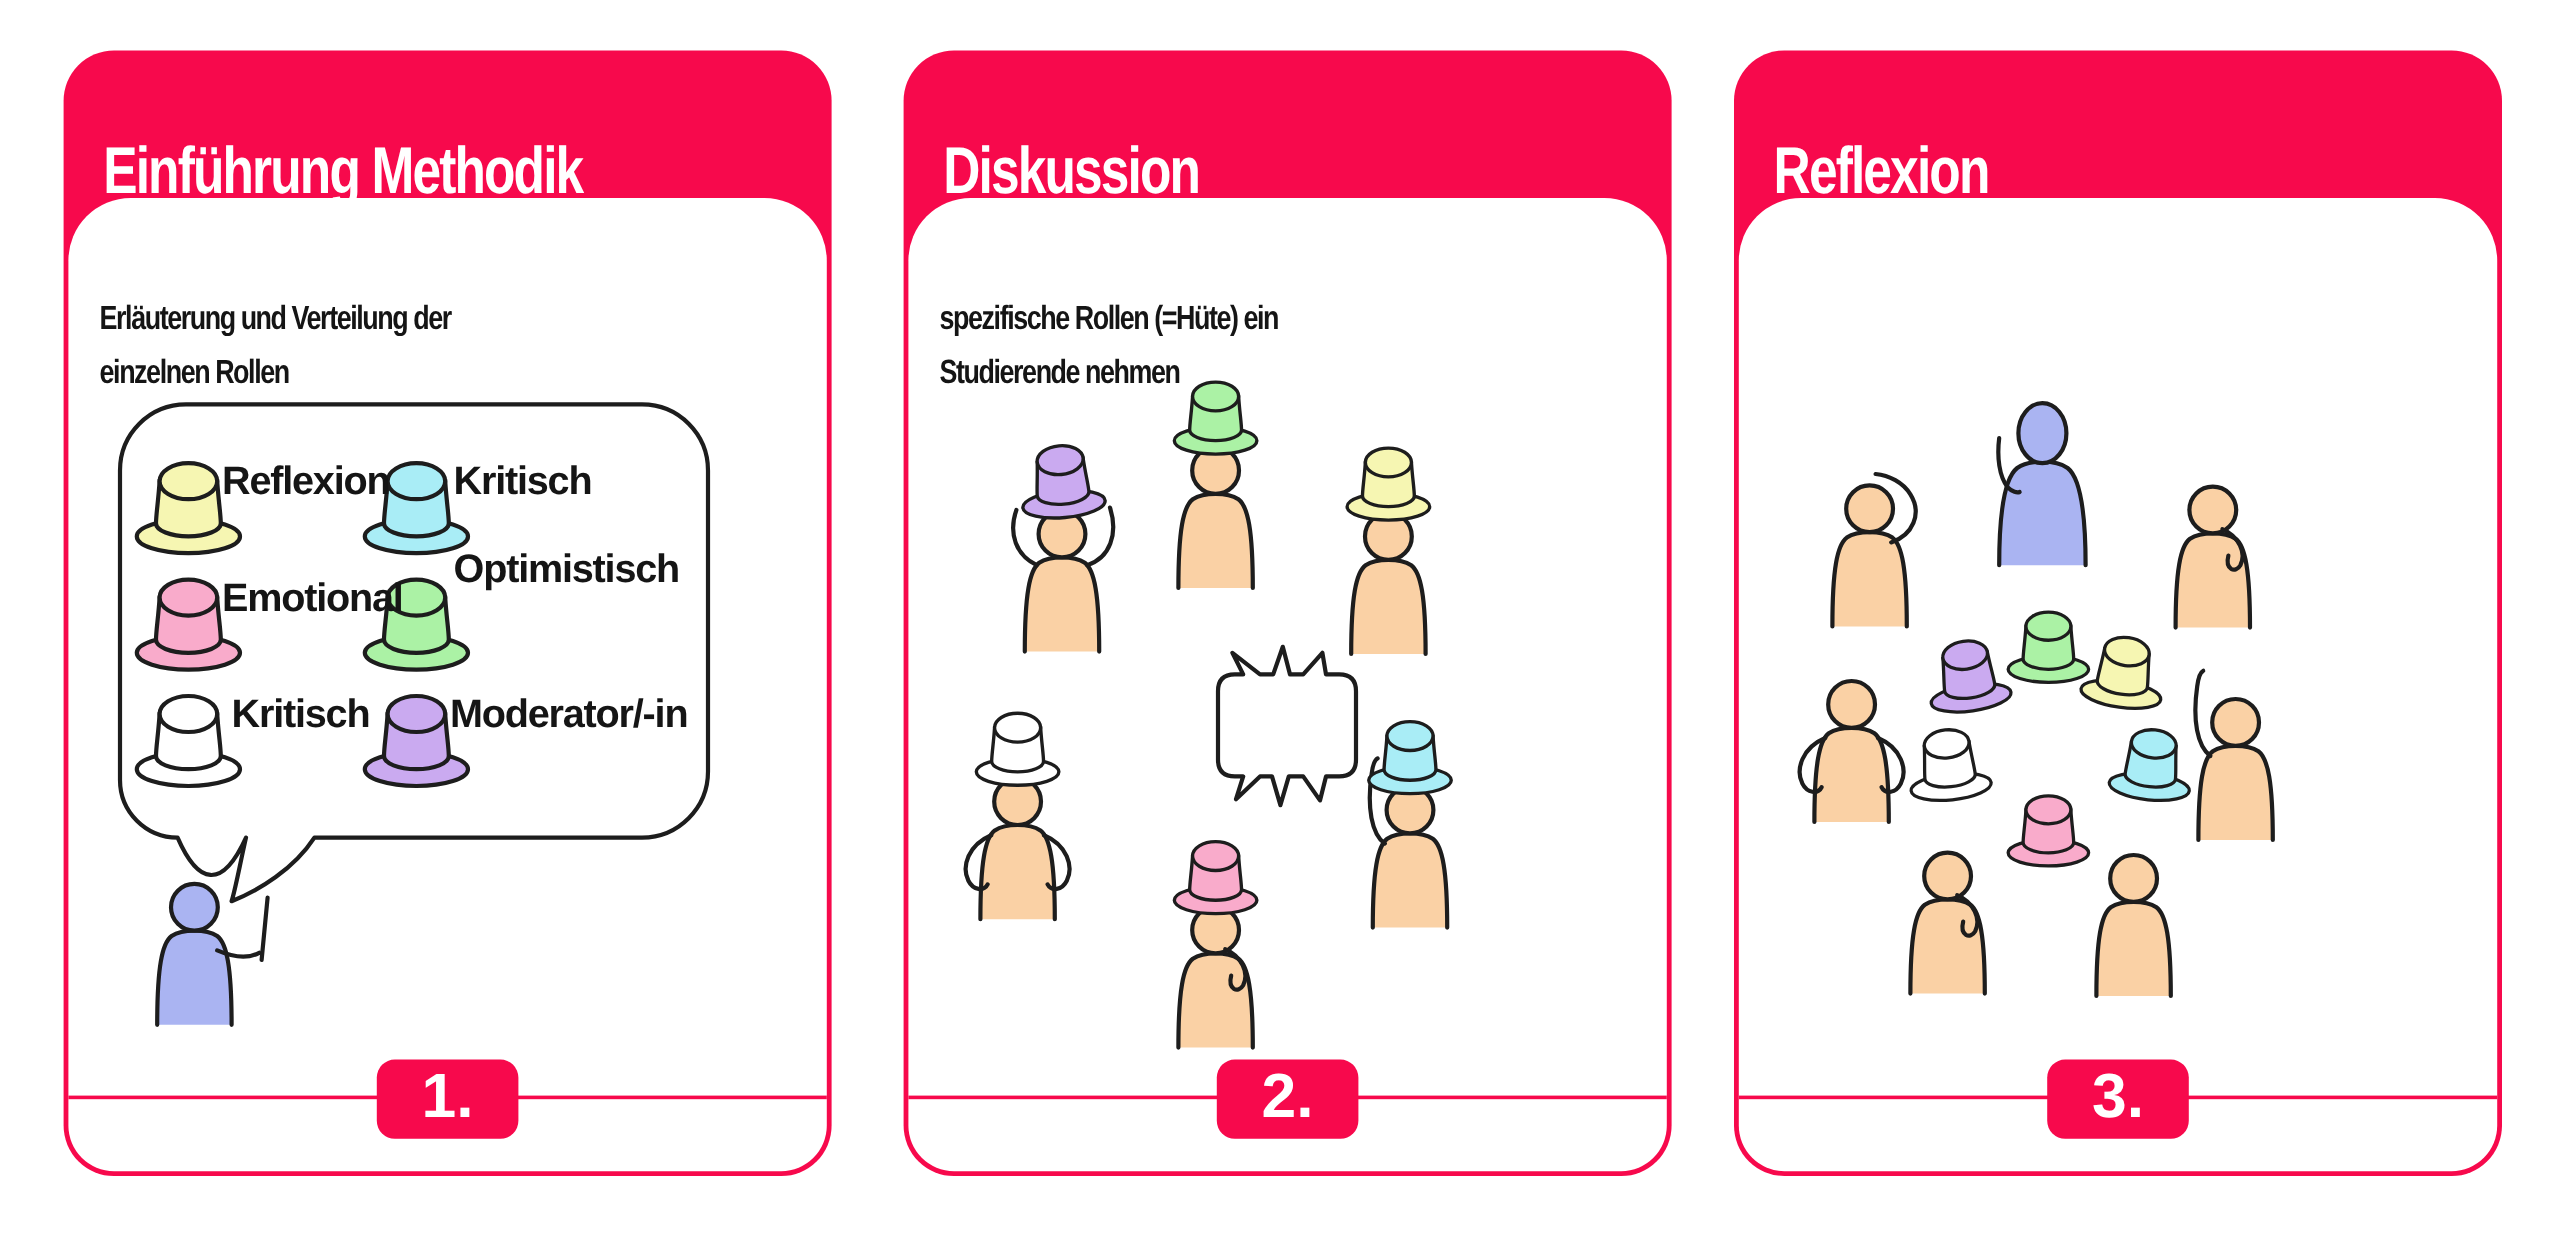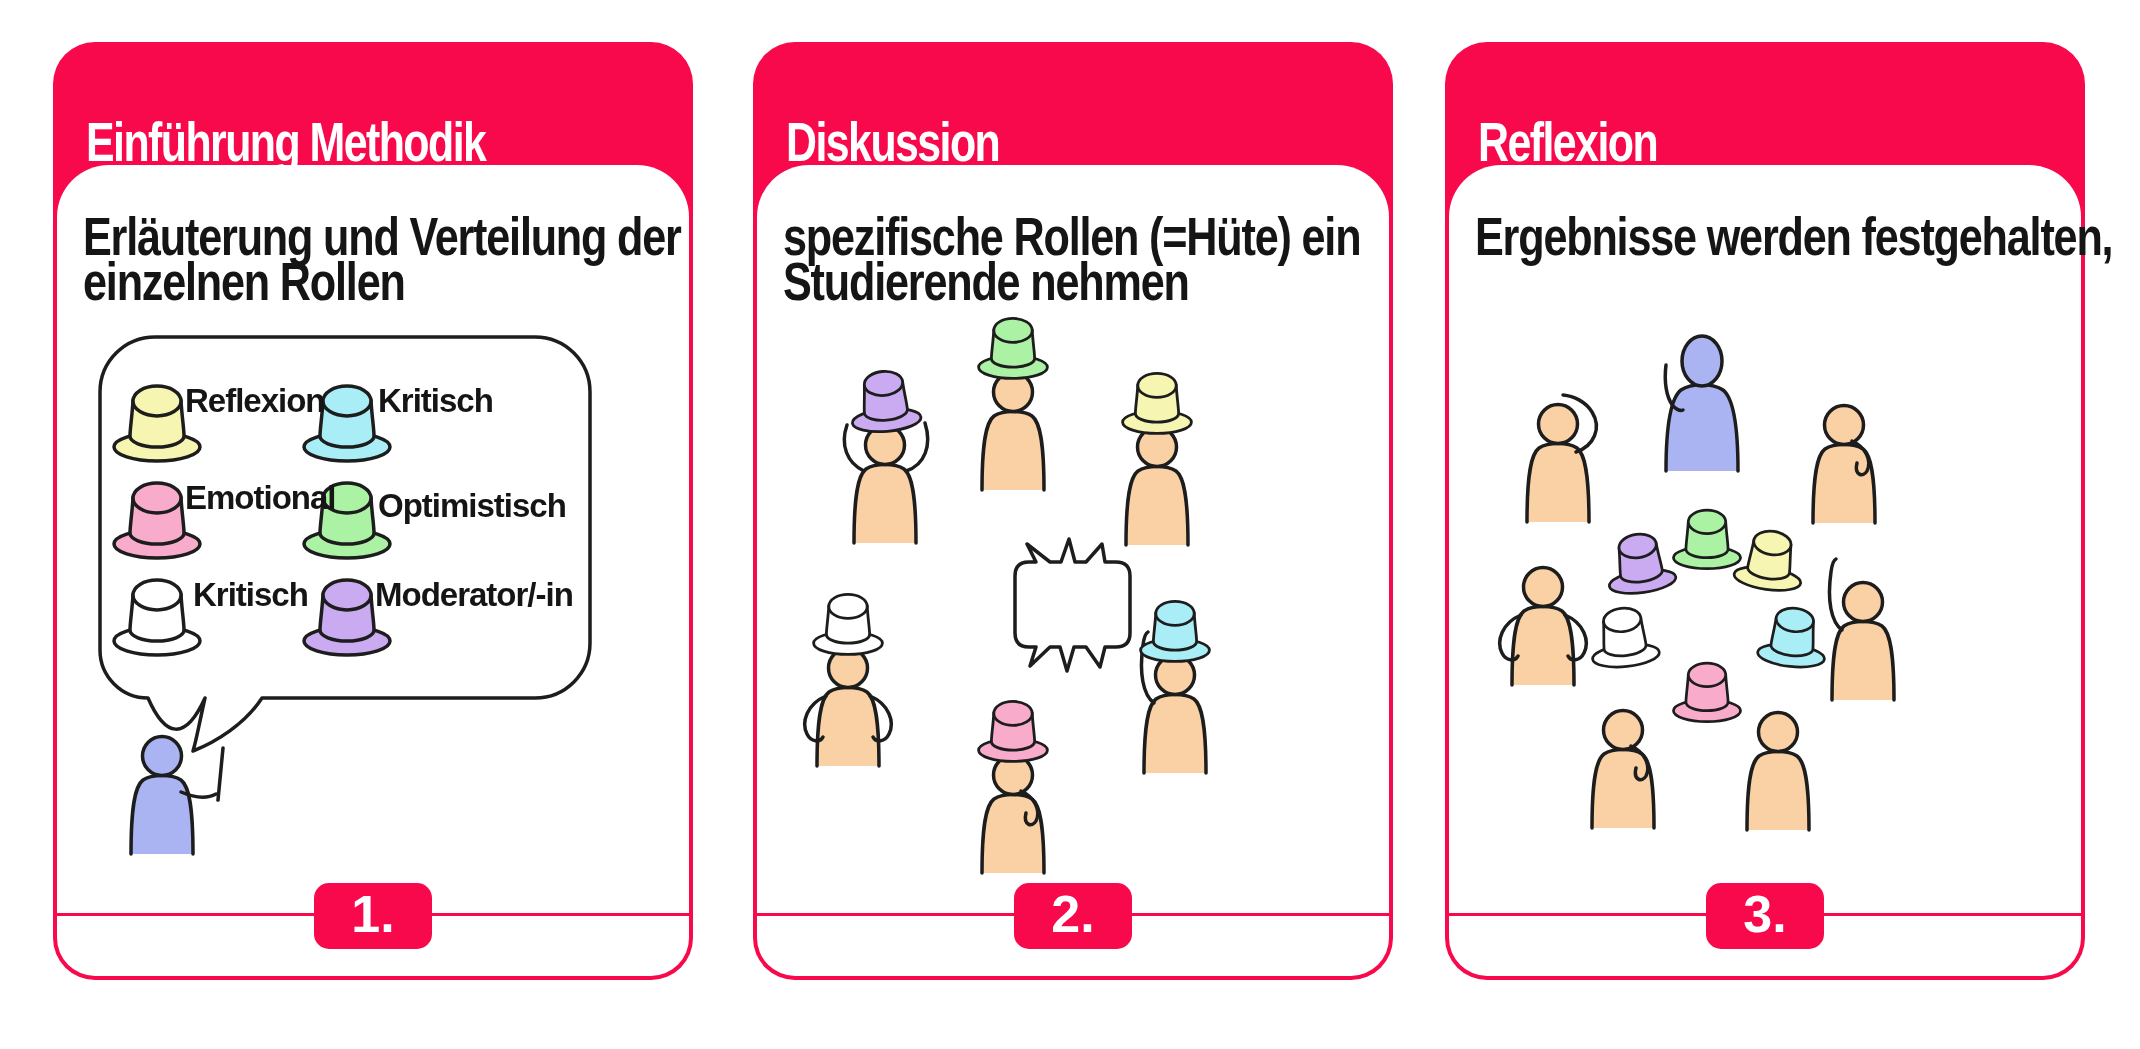--- a/index.html
+++ b/index.html
@@ -16,22 +16,22 @@
     background:var(--card-background);
     border-radius:52px 52px 38px 38px;
   }
   .card-title{
     position:absolute;left:33px;top:34px;z-index:5;
     color:#ffffff;font-size:55px;line-height:58px;letter-spacing:-2px;white-space:nowrap;
   }
   .condense{display:inline-block;transform:scaleX(0.78);transform-origin:0 50%;}
   .condense2{display:inline-block;transform:scaleX(0.80);transform-origin:0 50%;}
   .card-desc{
-    position:absolute;left:30px;top:172px;z-index:5;color:#151515;
-    font-size:54px;line-height:45px;letter-spacing:-1.5px;white-space:nowrap;
+    position:absolute;left:30px;top:200px;z-index:5;color:#151515;
+    font-size:28px;line-height:45px;letter-spacing:-1.5px;white-space:nowrap;
   }
   .illus{position:absolute;left:0;top:0;width:640px;height:958px;z-index:3;}
   .role-label{
     position:absolute;z-index:6;color:#151515;font-size:33px;line-height:40px;
     letter-spacing:-1px;white-space:nowrap;
   }
   .sep-line{
     position:absolute;left:4px;right:4px;bottom:64px;height:3px;
     background:var(--accent);z-index:4;
   }
@@ -119,21 +119,21 @@
     </svg>
 
     <div class="card-desc">
       <div><span class="condense2">Erläuterung und Verteilung der</span></div>
       <div><span class="condense2">einzelnen Rollen</span></div>
     </div>
 
     <div class="role-label" style="left:132px;top:339px">Reflexion</div>
     <div class="role-label" style="left:325px;top:339px">Kritisch</div>
     <div class="role-label" style="left:132px;top:436px">Emotional</div>
-    <div class="role-label" style="left:325px;top:444px">Optimistisch</div>
+    <div class="role-label" style="left:325px;top:412px">Optimistisch</div>
     <div class="role-label" style="left:140px;top:533px">Kritisch</div>
     <div class="role-label" style="left:322px;top:533px">Moderator/-in</div>
 
     <div class="sep-line"></div>
     <div class="step-badge">
         <span>1.</span>
       </div>
   </section>
 
   <section class="card" style="left:753px">
@@ -254,21 +254,20 @@
         </g>
       <g transform="translate(348,595) scale(0.78) rotate(6)" style="color:var(--hat-cyan)">
           <use href="#g-hat"></use>
         </g>
       <g transform="translate(262,650) scale(0.78)" style="color:var(--hat-pink)">
           <use href="#g-hat"></use>
         </g>
     </svg>
 
     <div class="card-desc">
-      <div><span class="condense2">Ergebnisse werden festgehalten,</span></div>
     </div>
 
     <div class="sep-line"></div>
     <div class="step-badge">
         <span>3.</span>
       </div>
   </section>
 
 </div>
 

